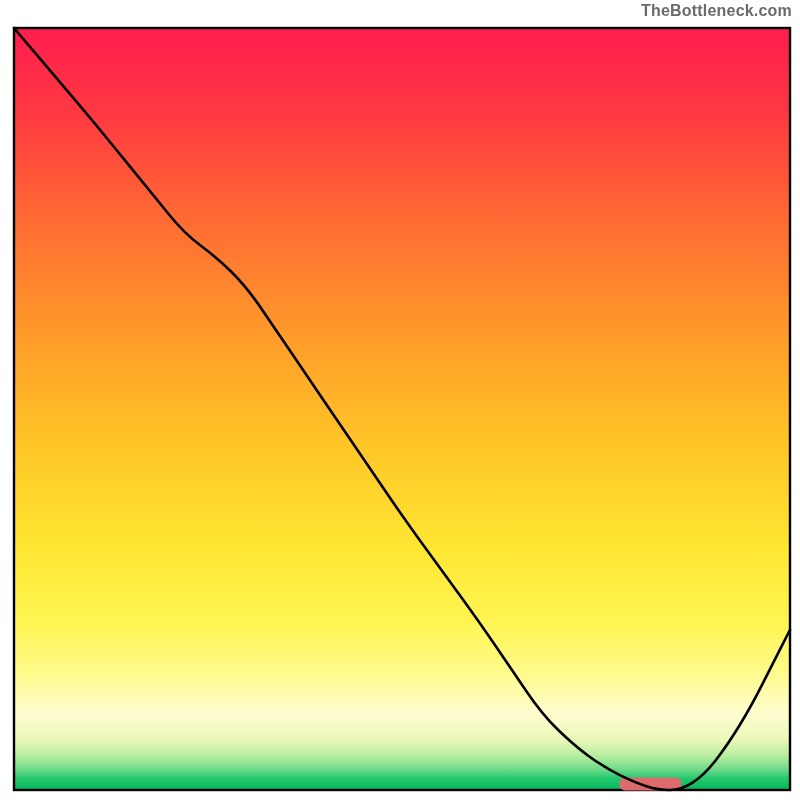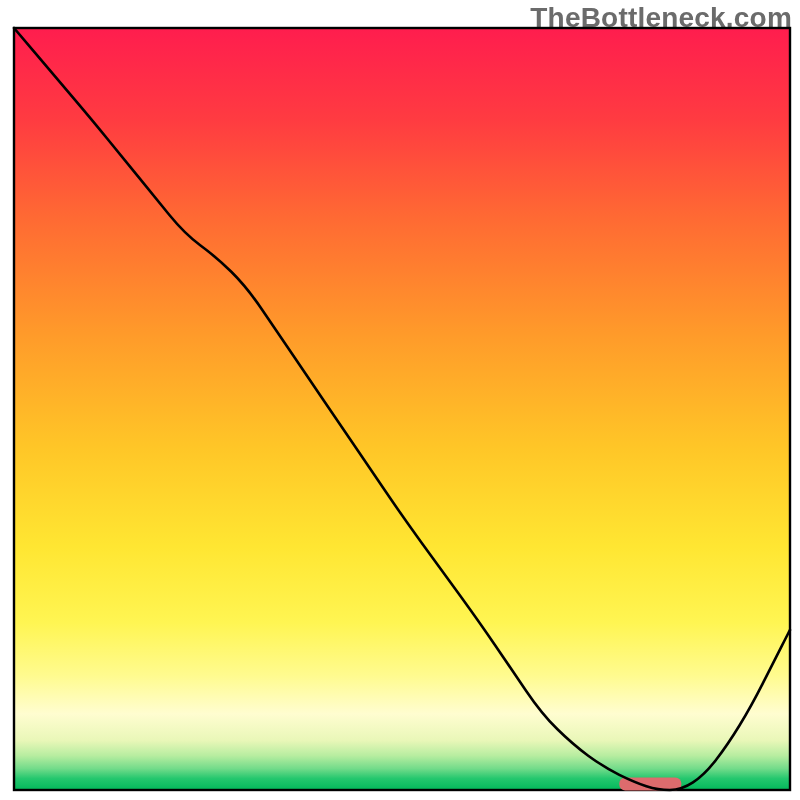--- a/index.html
+++ b/index.html
@@ -15,21 +15,21 @@
   .stage {
     position: relative;
     width: 800px;
     height: 800px;
   }
 
   .watermark {
     position: absolute;
     top: 2px;
     right: 8px;
-    font-size: 28px;
+    font-size: 16px;
     font-weight: 600;
     color: #6b6b6b;
     letter-spacing: 0.2px;
     user-select: none;
   }
 
   svg.plot {
     position: absolute;
     top: 0;
     left: 0;

